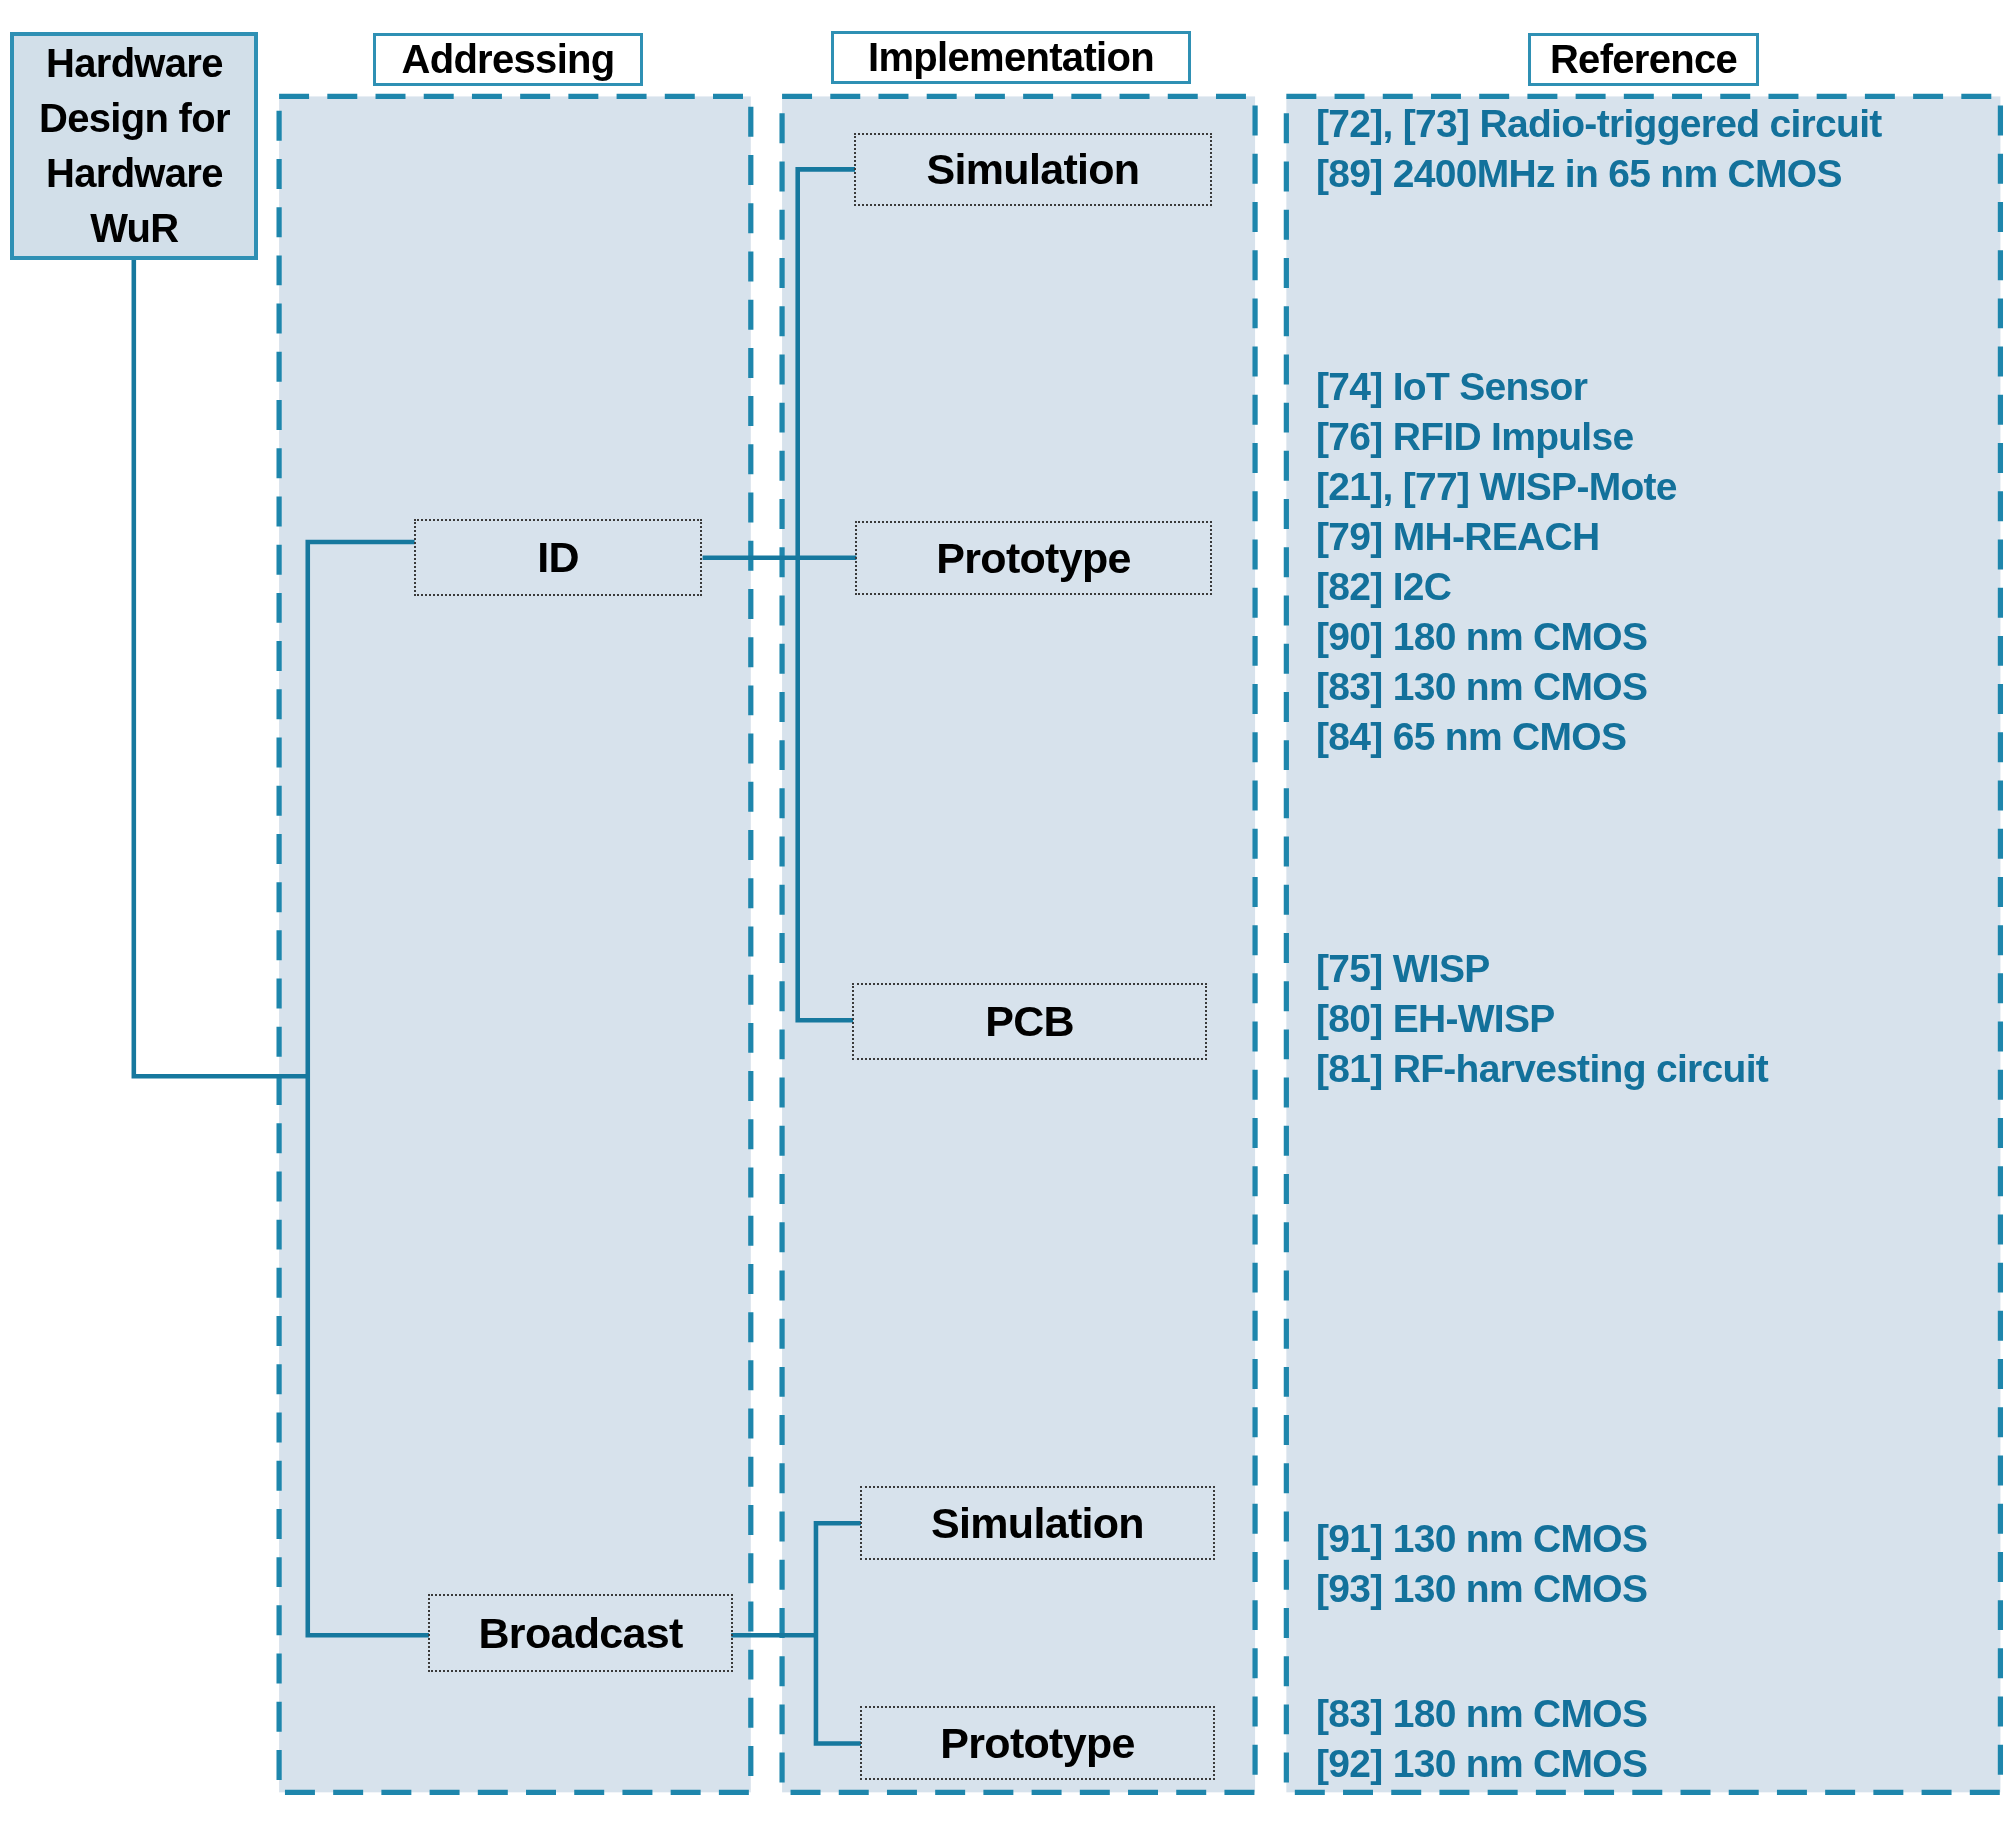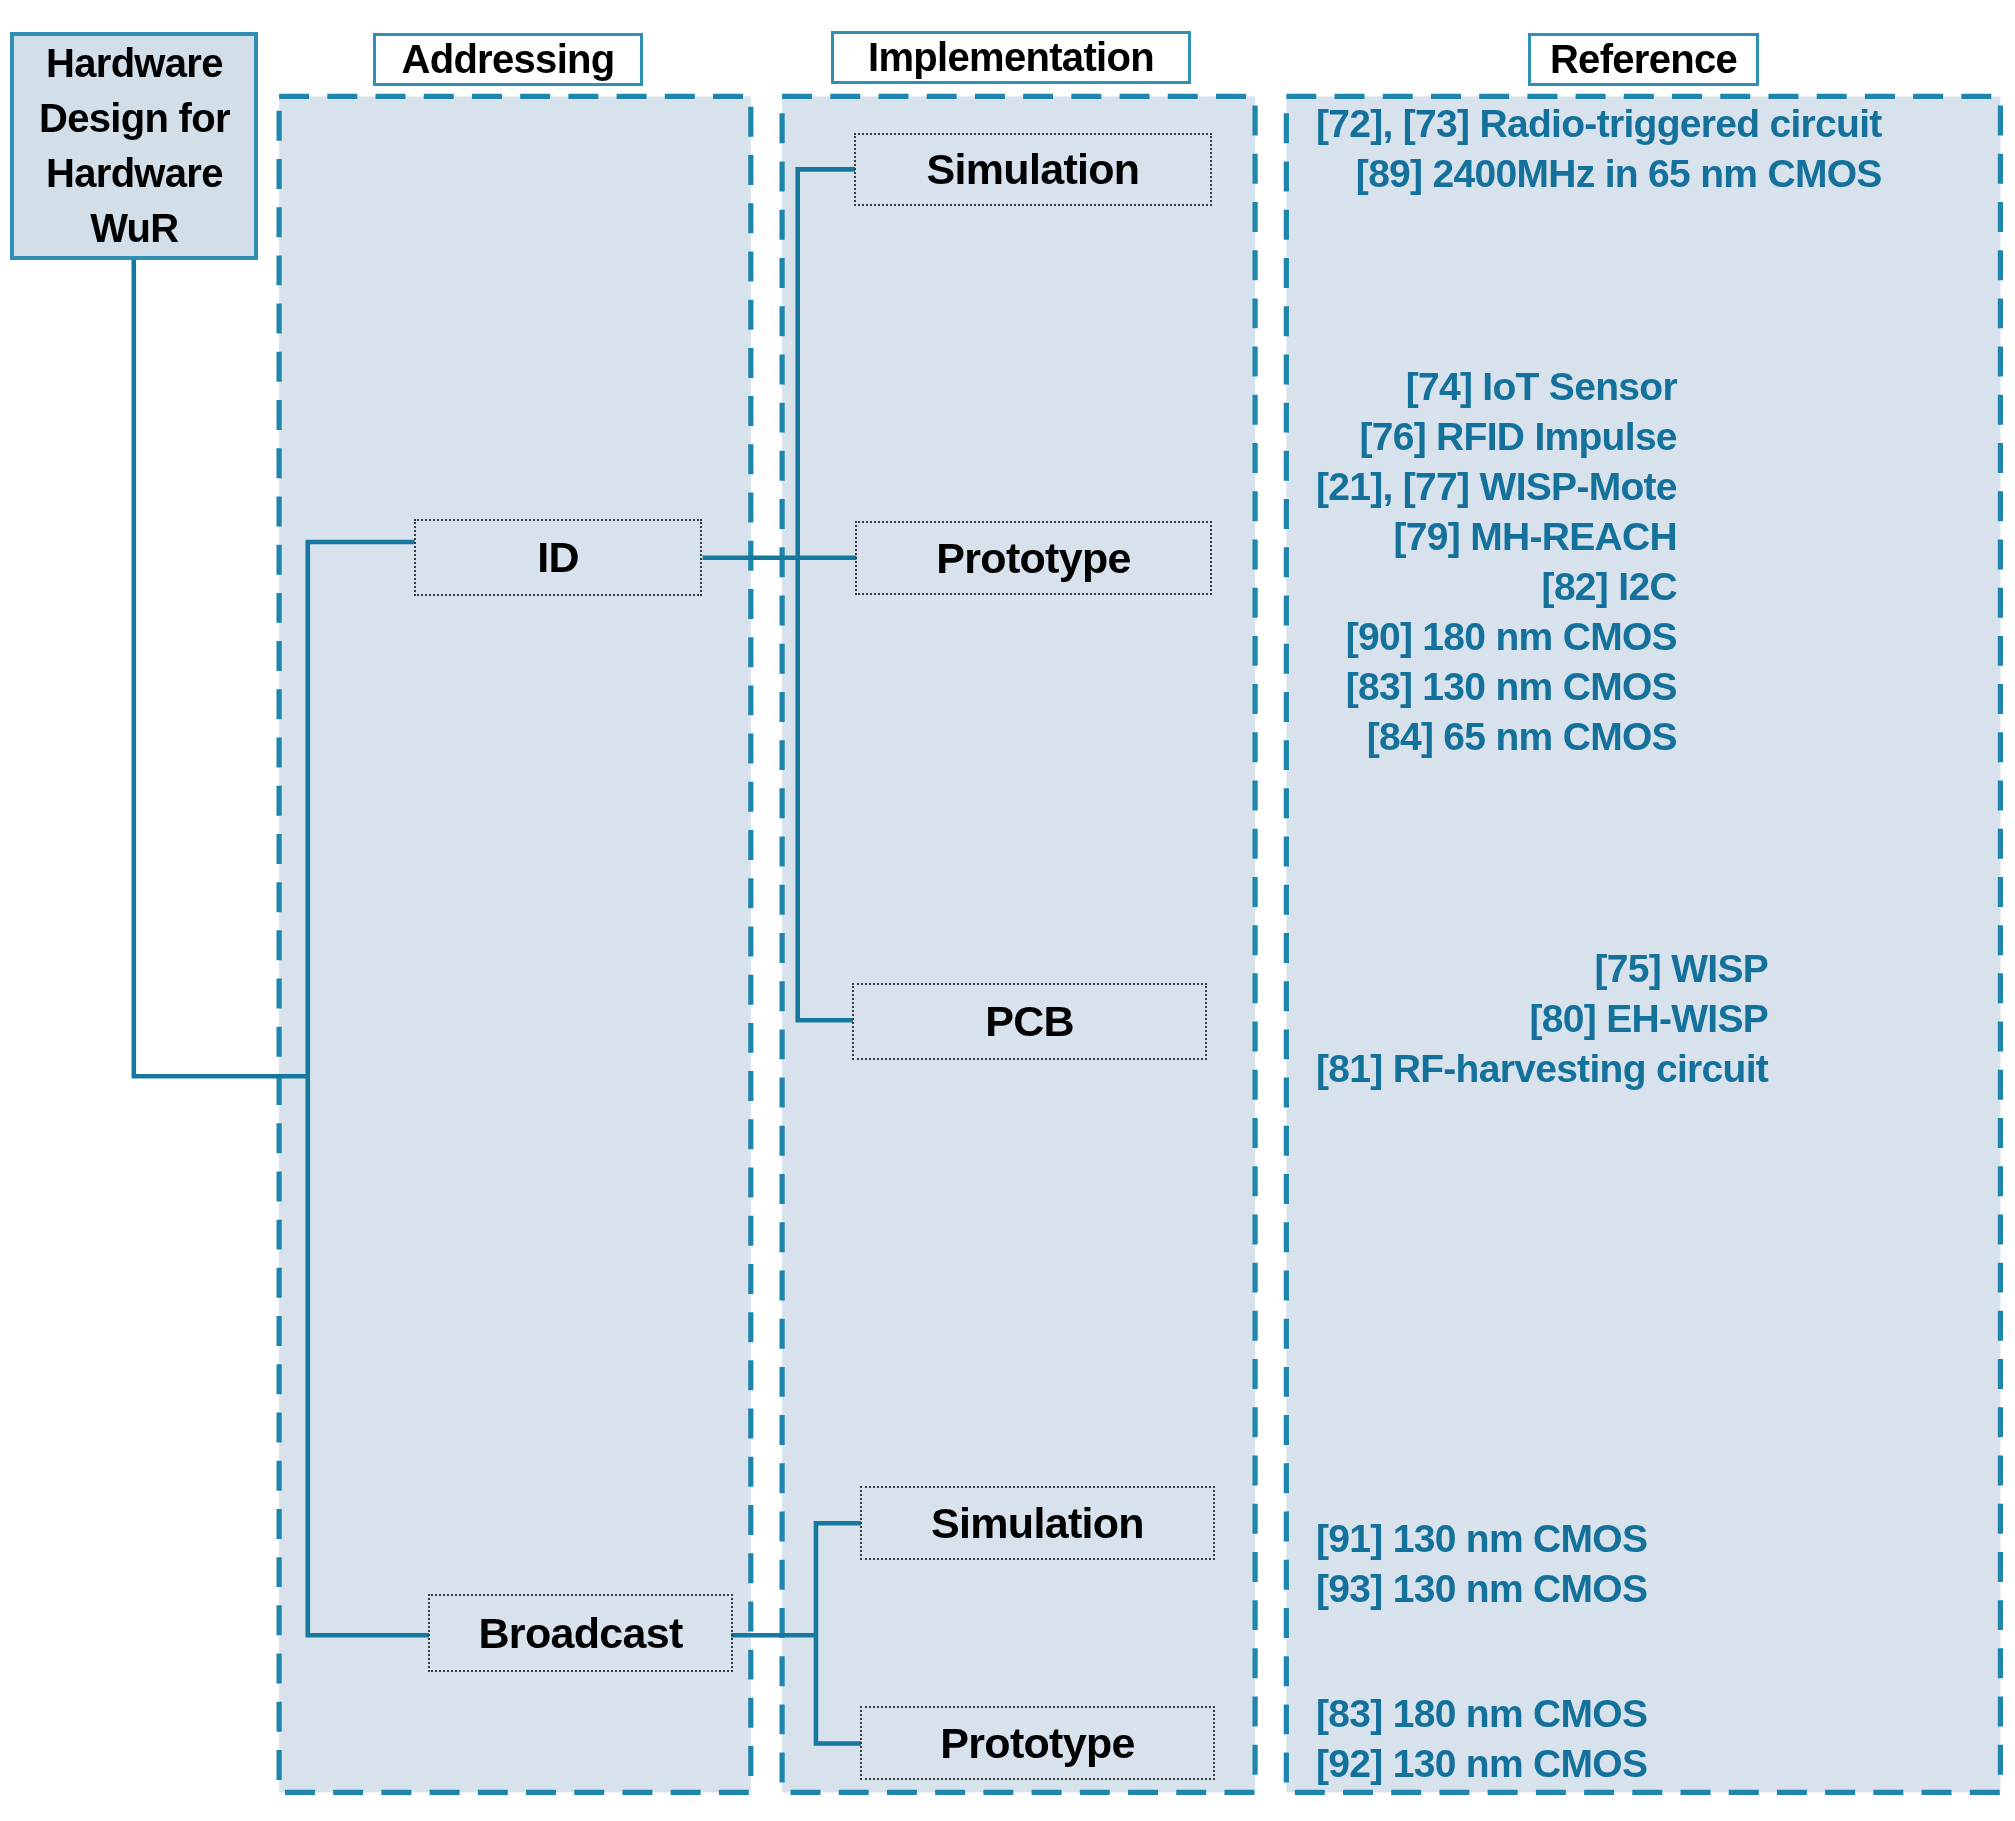--- a/index.html
+++ b/index.html
@@ -45,21 +45,21 @@
     border:2px dotted #3a3a3a;
     box-sizing:border-box;
     display:flex;align-items:center;justify-content:center;
     color:var(--ink);font-size:43px;letter-spacing:-0.7px;white-space:nowrap;
     background:transparent;
   }
   .ref-block{
     position:absolute;left:1316px;
     color:var(--ref);font-size:39px;letter-spacing:-0.7px;
   }
-  .ref-line{height:50px;line-height:50px;white-space:nowrap;text-align:right;}
+  .ref-line{height:50px;line-height:50px;white-space:nowrap;}
 </style>
 </head>
 <body>
 
 <div class="canvas">
 
   <svg class="underlay" viewBox="0 0 3092 2795">
 
     <rect class="col" x="428" y="148" width="724" height="2603"></rect>
     <rect class="col" x="1200" y="148" width="726" height="2603"></rect>

